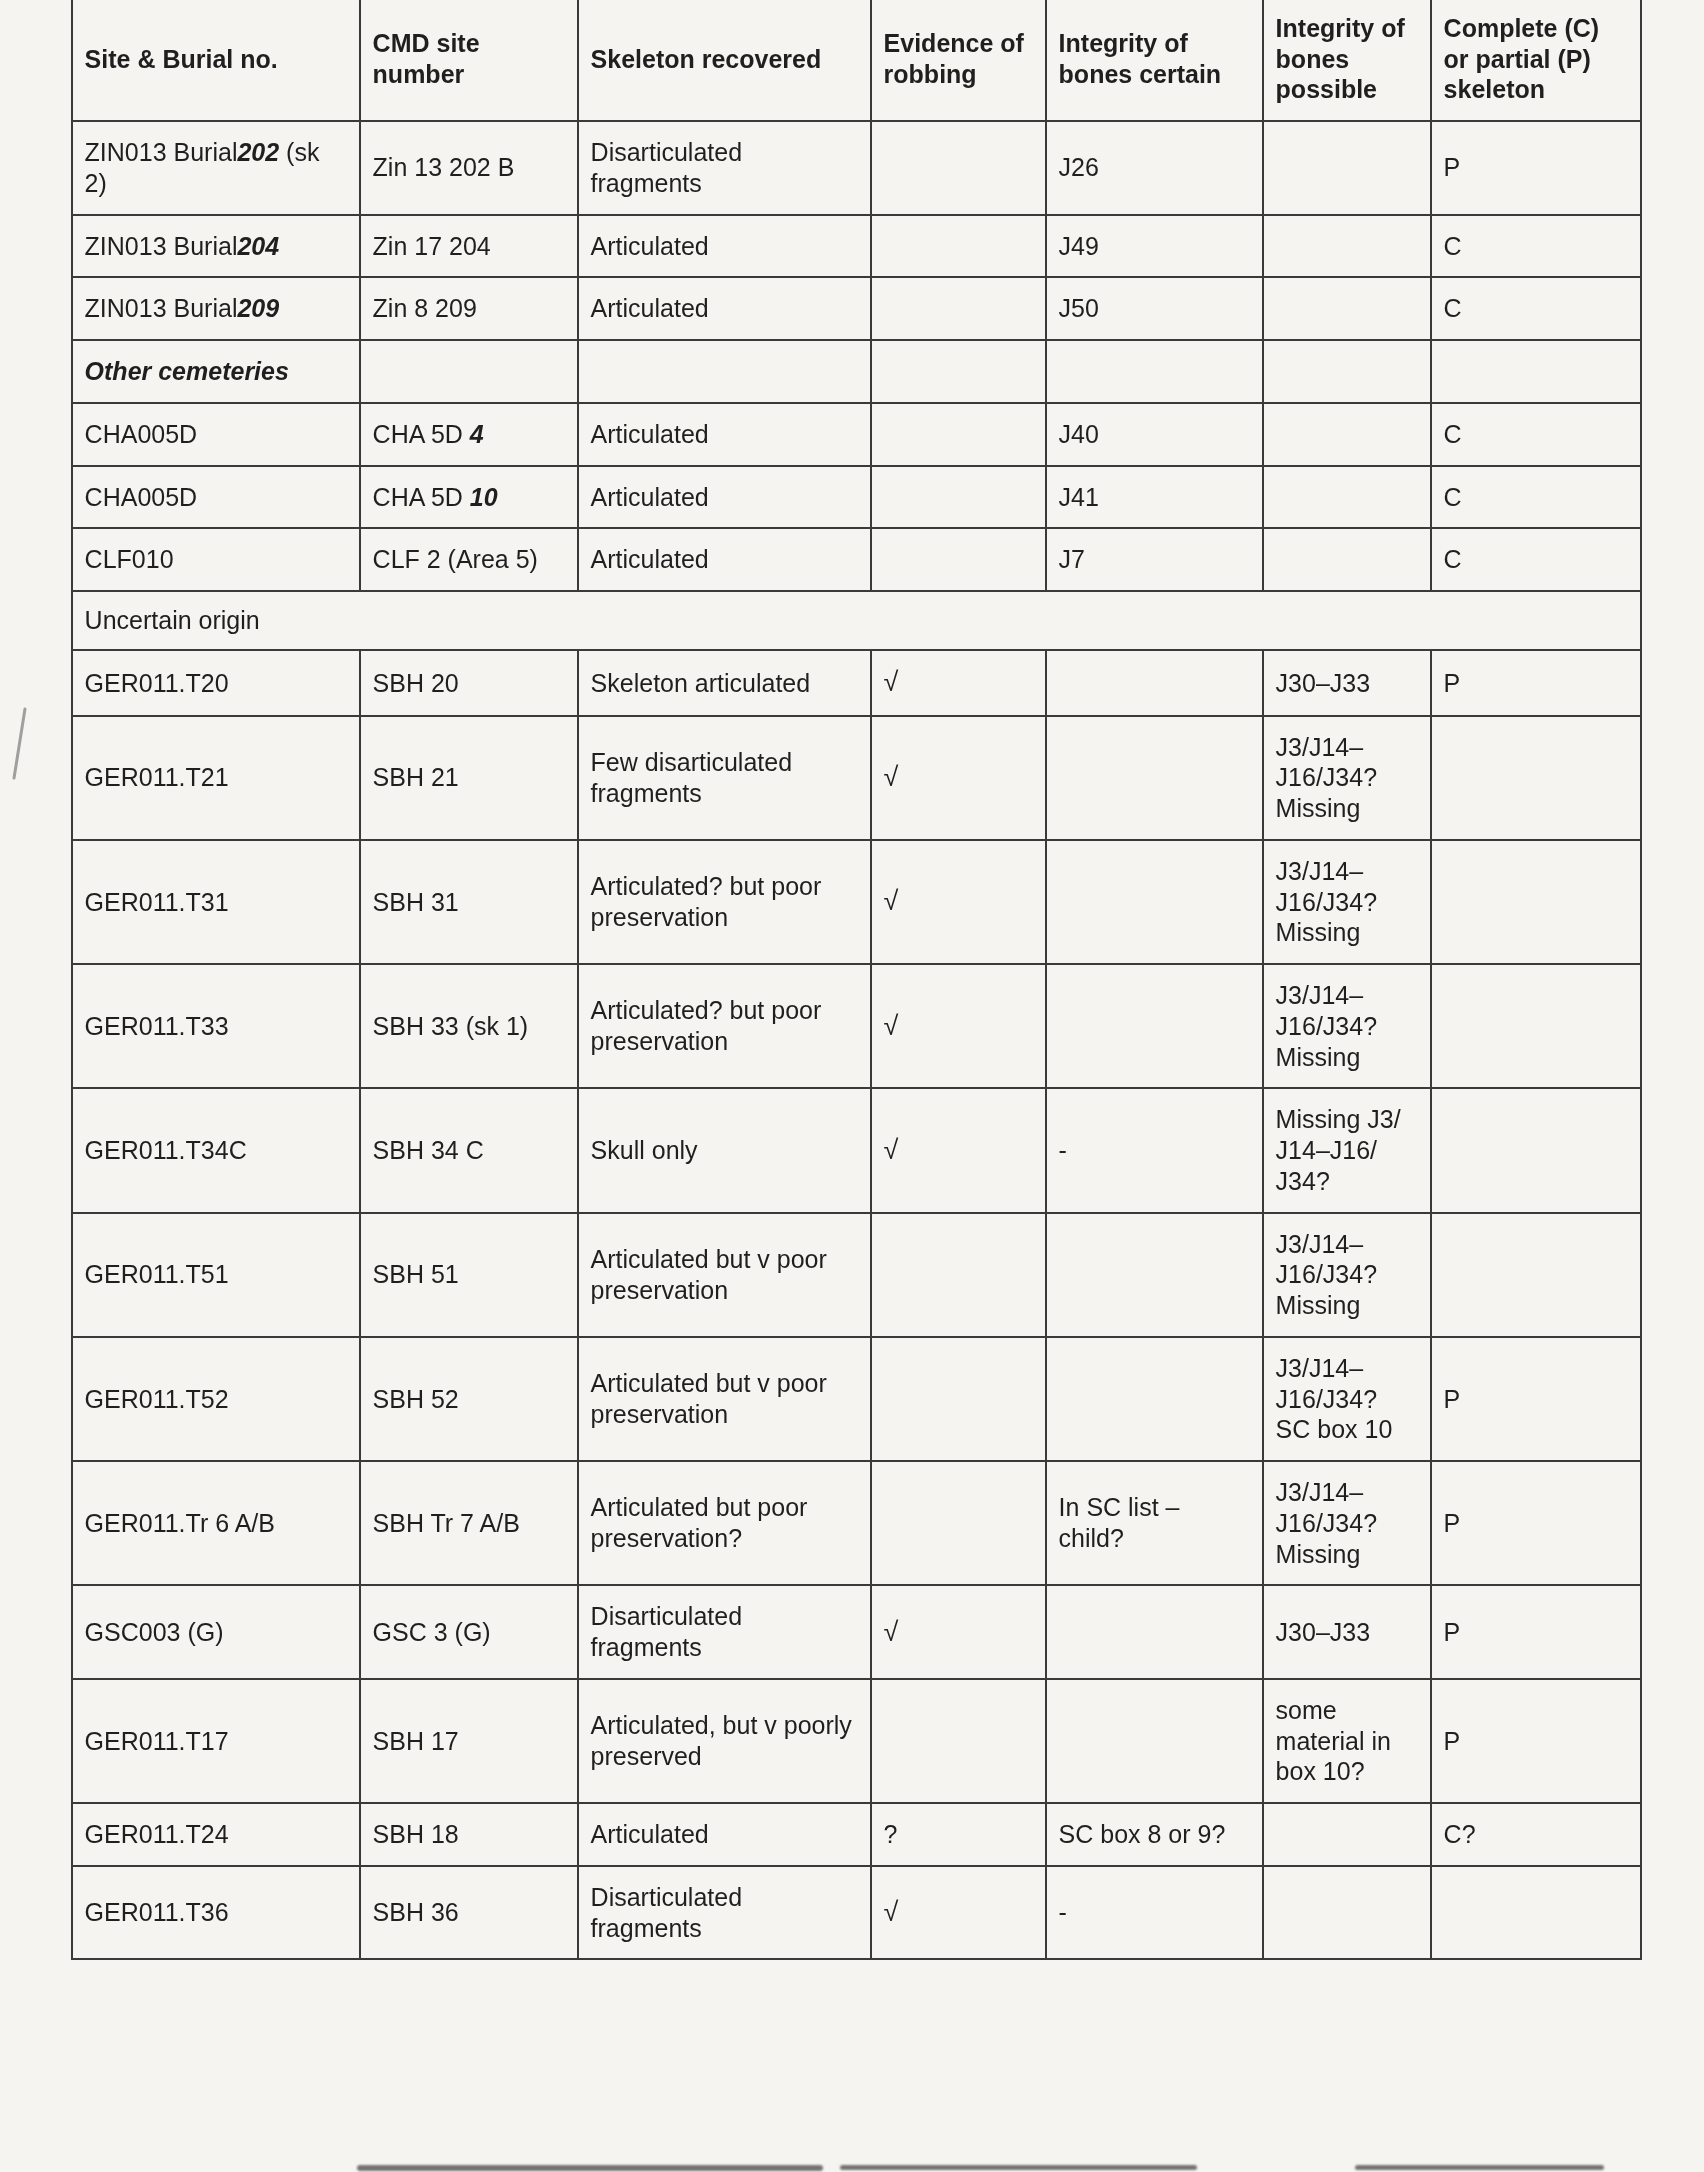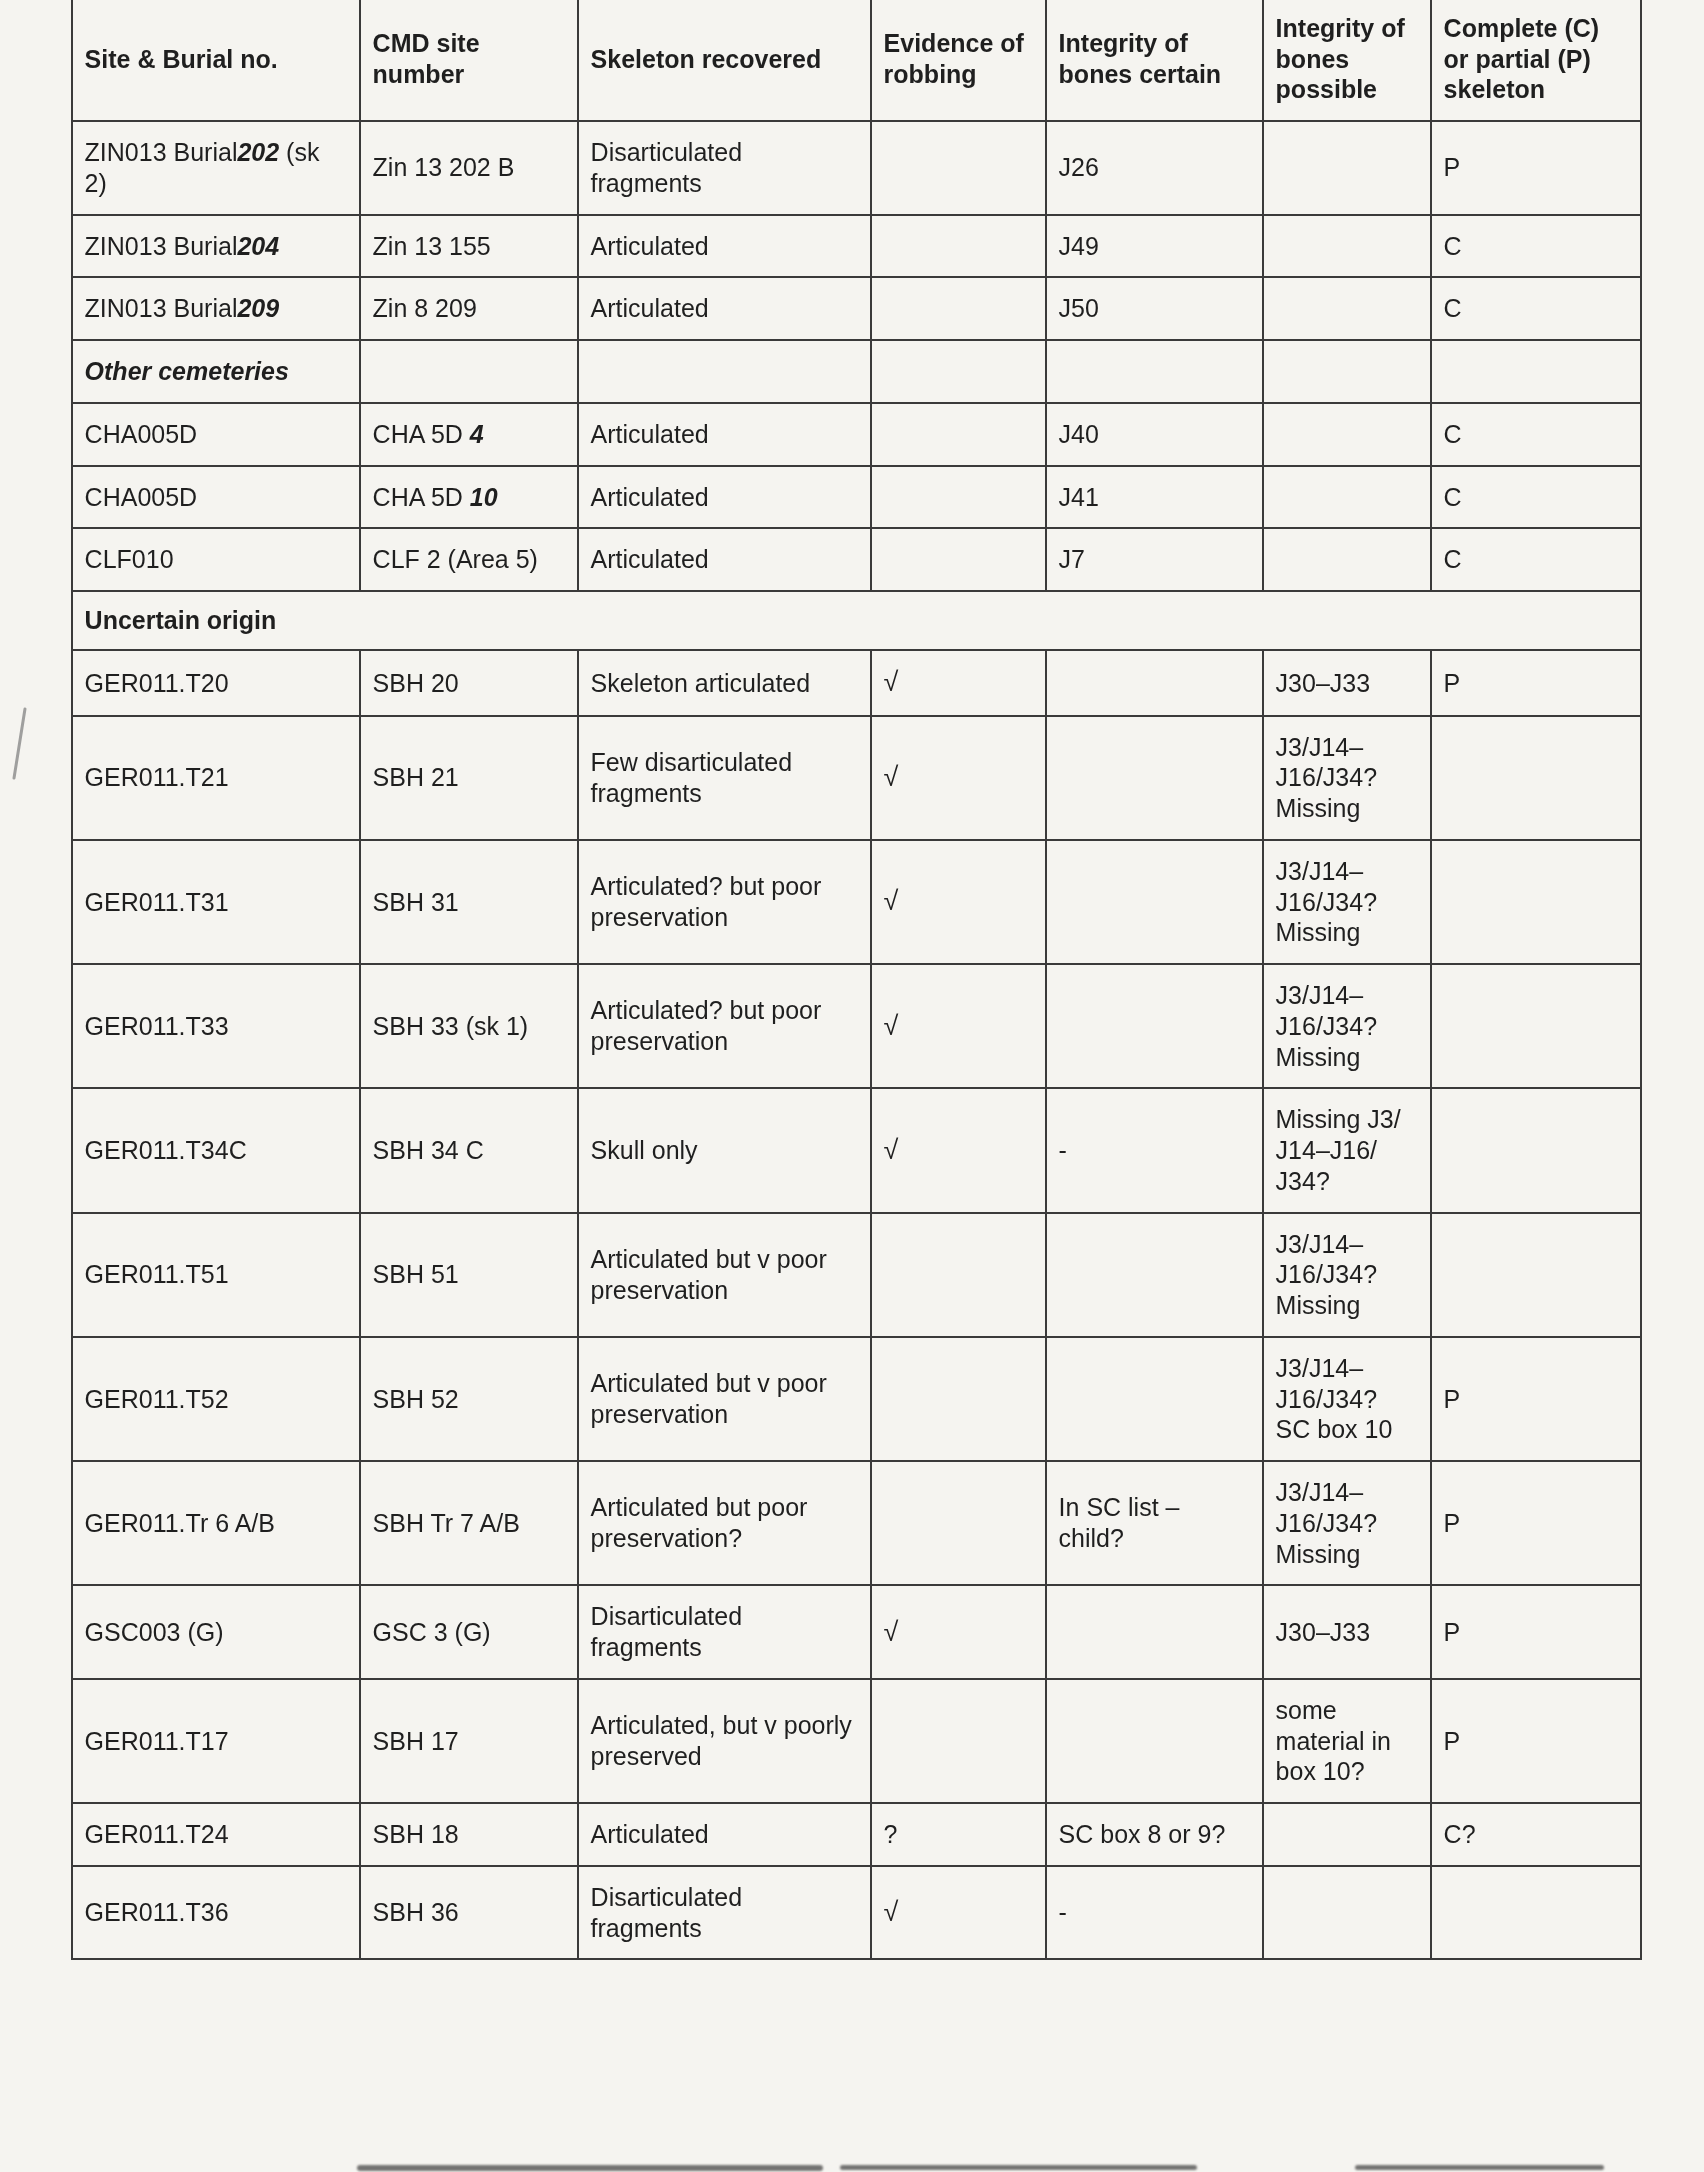--- a/index.html
+++ b/index.html
@@ -24,21 +24,21 @@
     border:2.5px solid var(--border,#3a3a3a);
     padding:15px 11.6px;
     vertical-align:middle;
     font-size:25px;
     line-height:1.23;
     text-align:left;
     overflow-wrap:break-word;
     word-break:normal;
   }
   th { font-weight:bold; }
-  td.section { font-weight:bold; padding:13.3px 11.6px; }
+  td.section { font-weight:normal; padding:13.3px 11.6px; }
   .b { font-weight:bold;font-style:italic; }
   td.check { font-size:27px; }
   
   .pen-mark {
     position:absolute; left:18.3px; top:707px;
     width:2.5px; height:73px;
     background:#7a7a7a; opacity:.7;
     transform:rotate(9deg); border-radius:1.7px;
   }
   .smudge {
@@ -79,21 +79,21 @@
           <td><span>ZIN013 Burial</span><span class="b">202</span><span> (sk 2)</span></td>
           <td><span>Zin 13 202 B</span></td>
           <td>Disarticulated fragments</td>
           <td></td>
           <td>J26</td>
           <td></td>
           <td>P</td>
         </tr>
         <tr>
           <td><span>ZIN013 Burial</span><span class="b">204</span></td>
-          <td><span>Zin 13 155</span></td>
+          <td><span>Zin 17 204</span></td>
           <td>Articulated</td>
           <td></td>
           <td>J49</td>
           <td></td>
           <td>C</td>
         </tr>
         <tr>
           <td><span>ZIN013 Burial</span><span class="b">209</span></td>
           <td><span>Zin 8 209</span></td>
           <td>Articulated</td>

